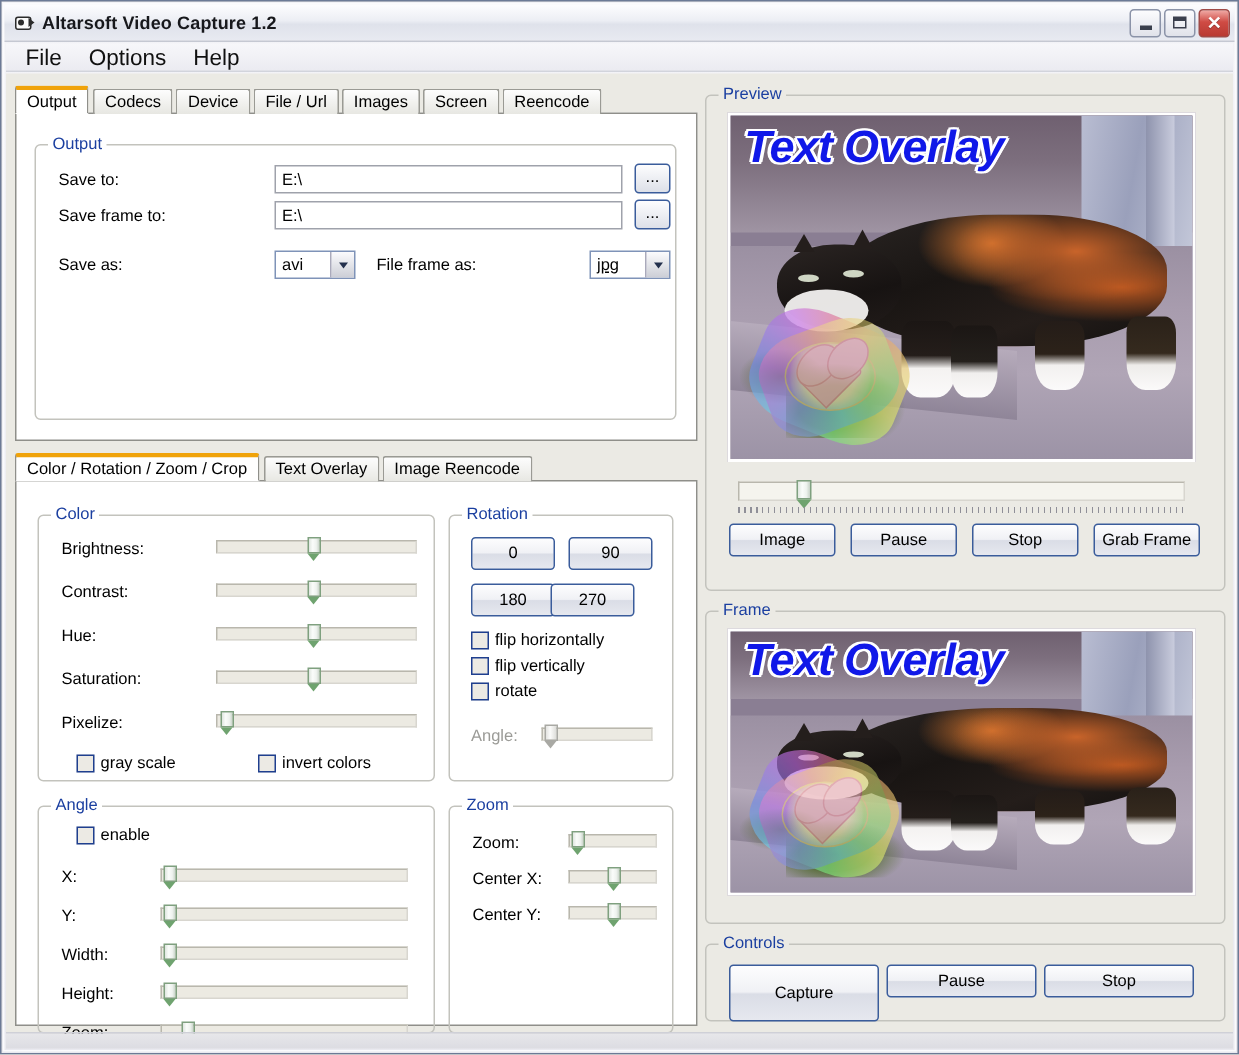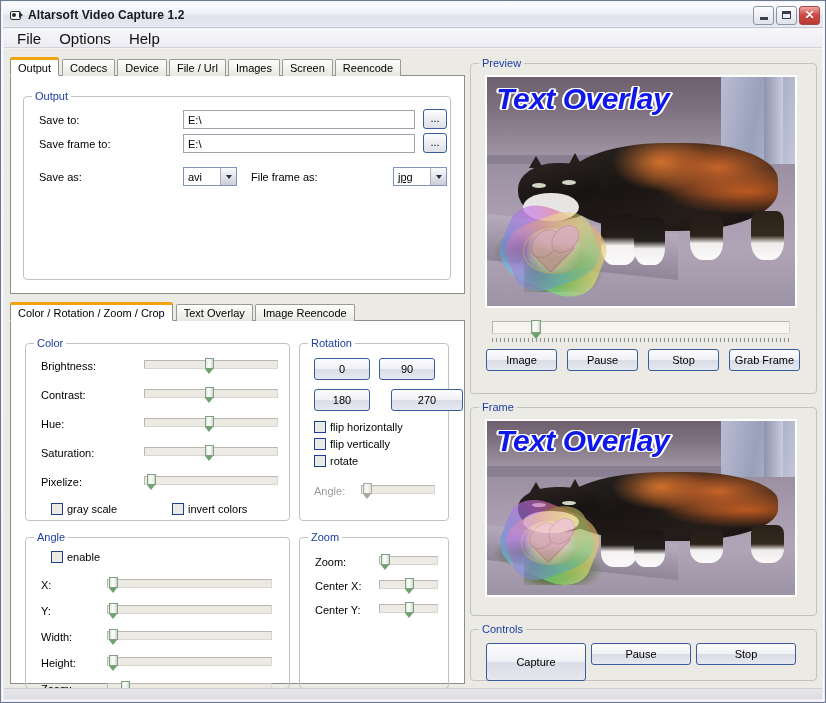--- a/index.html
+++ b/index.html
@@ -443,21 +443,21 @@
             </div>
           </div>
 
           <div class="gb onwhite" style="left:288px;top:16px;width:150px;height:184px;">
             <div class="gb-box"></div>
             <div class="gb-title">Rotation</div>
 
             <div class="btn" style="left:15px;top:21px;width:56px;height:22px;">0</div>
             <div class="btn" style="left:80px;top:21px;width:56px;height:22px;">90</div>
             <div class="btn" style="left:15px;top:52px;width:56px;height:22px;">180</div>
-            <div class="btn" style="left:92px;top:52px;width:72px;height:22px;">270</div>
+            <div class="btn" style="left:68px;top:52px;width:56px;height:22px;">270</div>
 
             <div class="cbx" style="left:15px;top:84px;">
               <span class="bx"></span>
               <span class="tx">flip horizontally</span>
             </div>
             <div class="cbx" style="left:15px;top:101px;">
               <span class="bx"></span>
               <span class="tx">flip vertically</span>
             </div>
             <div class="cbx" style="left:15px;top:118px;">

